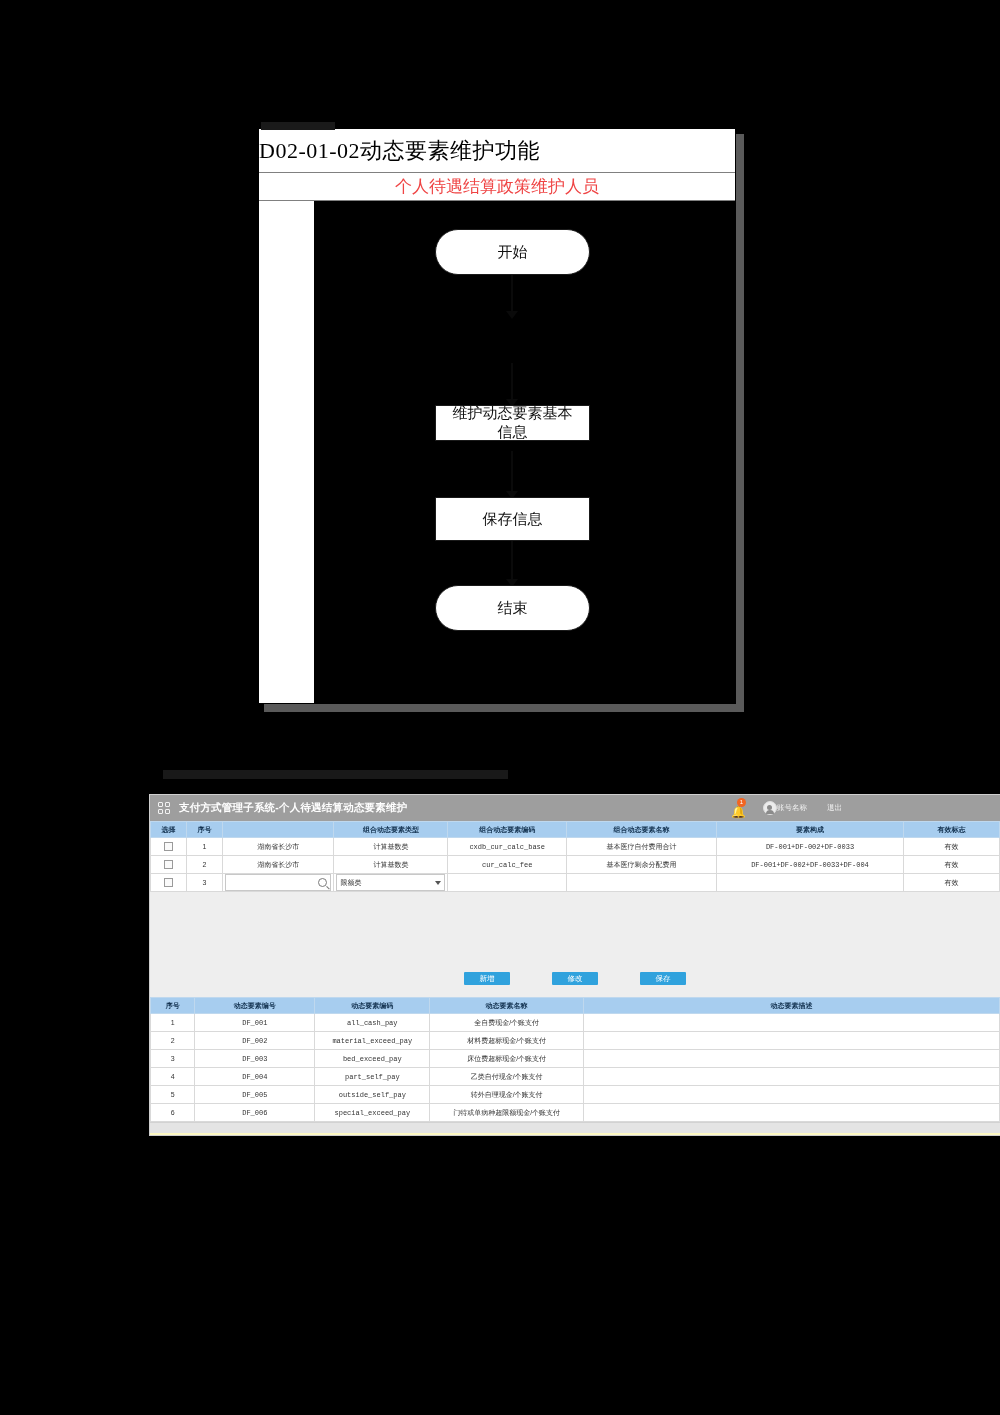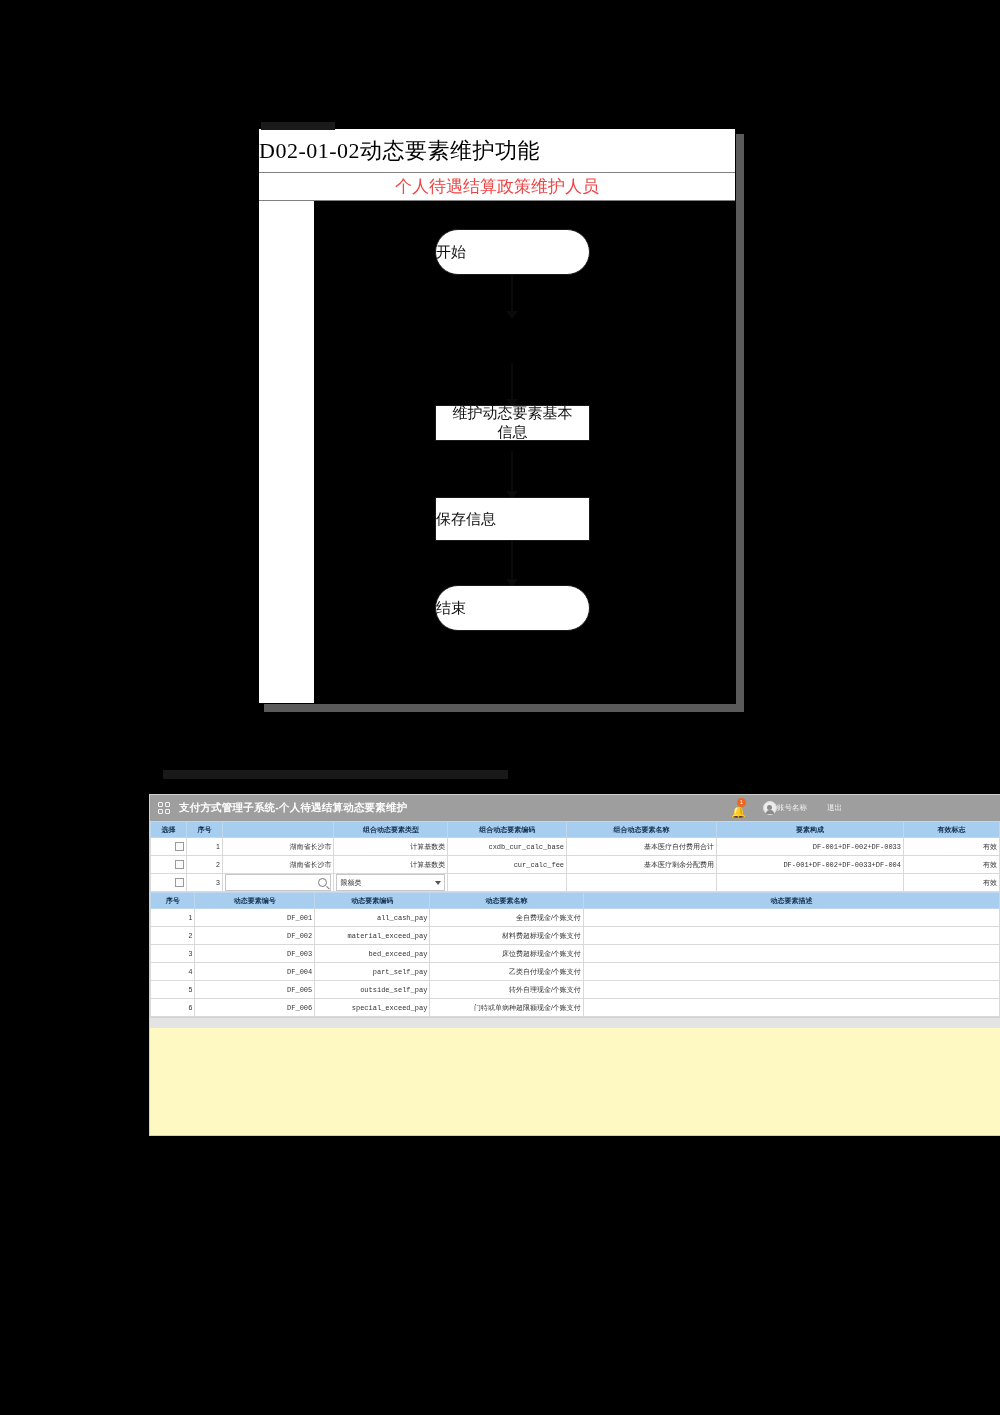--- a/index.html
+++ b/index.html
@@ -12,21 +12,21 @@
   .flow-topstub{position:absolute;left:2px;top:-7px;width:74px;height:8px;background:#1a1a1a;}
   .flow-title{height:44px;border-bottom:1px solid #808080;box-sizing:border-box;display:flex;align-items:center;padding-left:0;}
   .flow-title span{font-family:"Liberation Serif","DejaVu Serif",serif;font-size:22px;color:#000;letter-spacing:0.5px;}
   .flow-lane-title{height:28px;border-bottom:1px solid #808080;box-sizing:border-box;display:flex;align-items:center;justify-content:center;}
   .flow-lane-title span{font-family:"Liberation Serif","DejaVu Serif",serif;font-size:17px;color:#ef4444;}
   .flow-lane{display:flex;height:502px;}
   .lane-label{width:56px;background:#fff;border-right:1px solid #000;box-sizing:border-box;}
   .lane-canvas{flex:1;background:#000;position:relative;}
 
   .node{position:absolute;background:#fff;border:1px solid #1a1a1a;box-sizing:border-box;
-        display:flex;align-items:center;justify-content:flex-start;text-align:center;
+        display:flex;align-items:center;justify-content:center;text-align:center;
         font-family:"Liberation Serif","DejaVu Serif",serif;font-size:15px;color:#111;
         box-shadow:3px 3px 0 rgba(0,0,0,0.35);line-height:1.25;}
   .node.term{border-radius:26px;}
   .connector{position:absolute;width:2px;background:#0a0a0a;}
   .arrowhead{position:absolute;width:0;height:0;border-left:6px solid transparent;border-right:6px solid transparent;border-top:8px solid #0a0a0a;}
 
   
   #app-window{position:absolute;left:149px;top:794px;width:852px;height:342px;background:#fef9c3;
               border:1px solid #cfcfcf;box-sizing:border-box;overflow:hidden;}
   #app-smudge{position:absolute;left:163px;top:770px;width:345px;height:9px;background:#1b1b1b;opacity:.92;}
@@ -43,21 +43,21 @@
   .user-chip{display:flex;align-items:center;}
   .avatar{width:12px;height:12px;border-radius:50%;background:#ececec;border:1px solid #ddd;position:relative;}
   .avatar::after{content:"";position:absolute;left:3px;top:2.5px;width:5px;height:5px;border-radius:50%;background:#8b8b8b;}
   .avatar::before{content:"";position:absolute;left:1.5px;bottom:0.5px;width:8px;height:4px;border-radius:4px 4px 0 0;background:#8b8b8b;}
   .hdr-link{color:#f0f0f0;font-size:7.5px;white-space:nowrap;}
 
   .grid-wrap{background:#fff;}
   table.grid{border-collapse:collapse;width:100%;table-layout:fixed;}
   table.grid th{background:#a7cdef;border:1px solid #bfd8ee;color:#12314f;font-size:7px;
                 height:15px;font-weight:bold;text-align:center;padding:0;white-space:nowrap;}
-  table.grid td{border:1px solid #d9d9d9;height:17px;font-size:7px;color:#333;text-align:right;
+  table.grid td{border:1px solid #d9d9d9;height:17px;font-size:7px;color:#333;text-align:center;
                 padding:0 2px;white-space:nowrap;overflow:hidden;background:#fff;}
   td.mono{font-family:"Liberation Mono","DejaVu Sans Mono",monospace;font-size:6.5px;color:#444;}
   .chk{display:inline-block;width:7px;height:7px;border:1px solid #9a9a9a;background:#fafafa;vertical-align:middle;}
   .cell-input{display:flex;align-items:center;height:15px;border:1px solid #c8c8c8;background:#fff;padding:0 3px;}
   .cell-input .sp{flex:1;}
   .mag{width:7px;height:7px;border:1.1px solid #7a7a7a;border-radius:50%;position:relative;display:inline-block;}
   .mag::after{content:"";position:absolute;right:-3px;bottom:-2px;width:3.5px;height:1.1px;background:#7a7a7a;transform:rotate(45deg);}
   .cell-select{display:flex;align-items:center;justify-content:space-between;height:15px;border:1px solid #c8c8c8;background:#fff;padding:0 3px;font-size:7px;color:#333;}
   .caret{width:0;height:0;border-left:3px solid transparent;border-right:3px solid transparent;border-top:4px solid #555;}
 
@@ -205,20 +205,27 @@
           </td>
           <td class="mono"></td>
           <td></td>
           <td class="mono"></td>
           <td>有效</td>
         </tr>
       </tbody>
     </table>
   </div>
 
+  <div class="mid-area">
+    <div class="btn-row">
+      <button class="btn">新增</button>
+      <button class="btn">修改</button>
+      <button class="btn">保存</button>
+    </div>
+  </div>
 
   <div class="grid-wrap">
     <table class="grid">
       <colgroup>
         <col style="width:37px">
           <col style="width:100px">
           <col style="width:96px">
           <col style="width:128px">
           <col style="width:347px">
       </colgroup>

